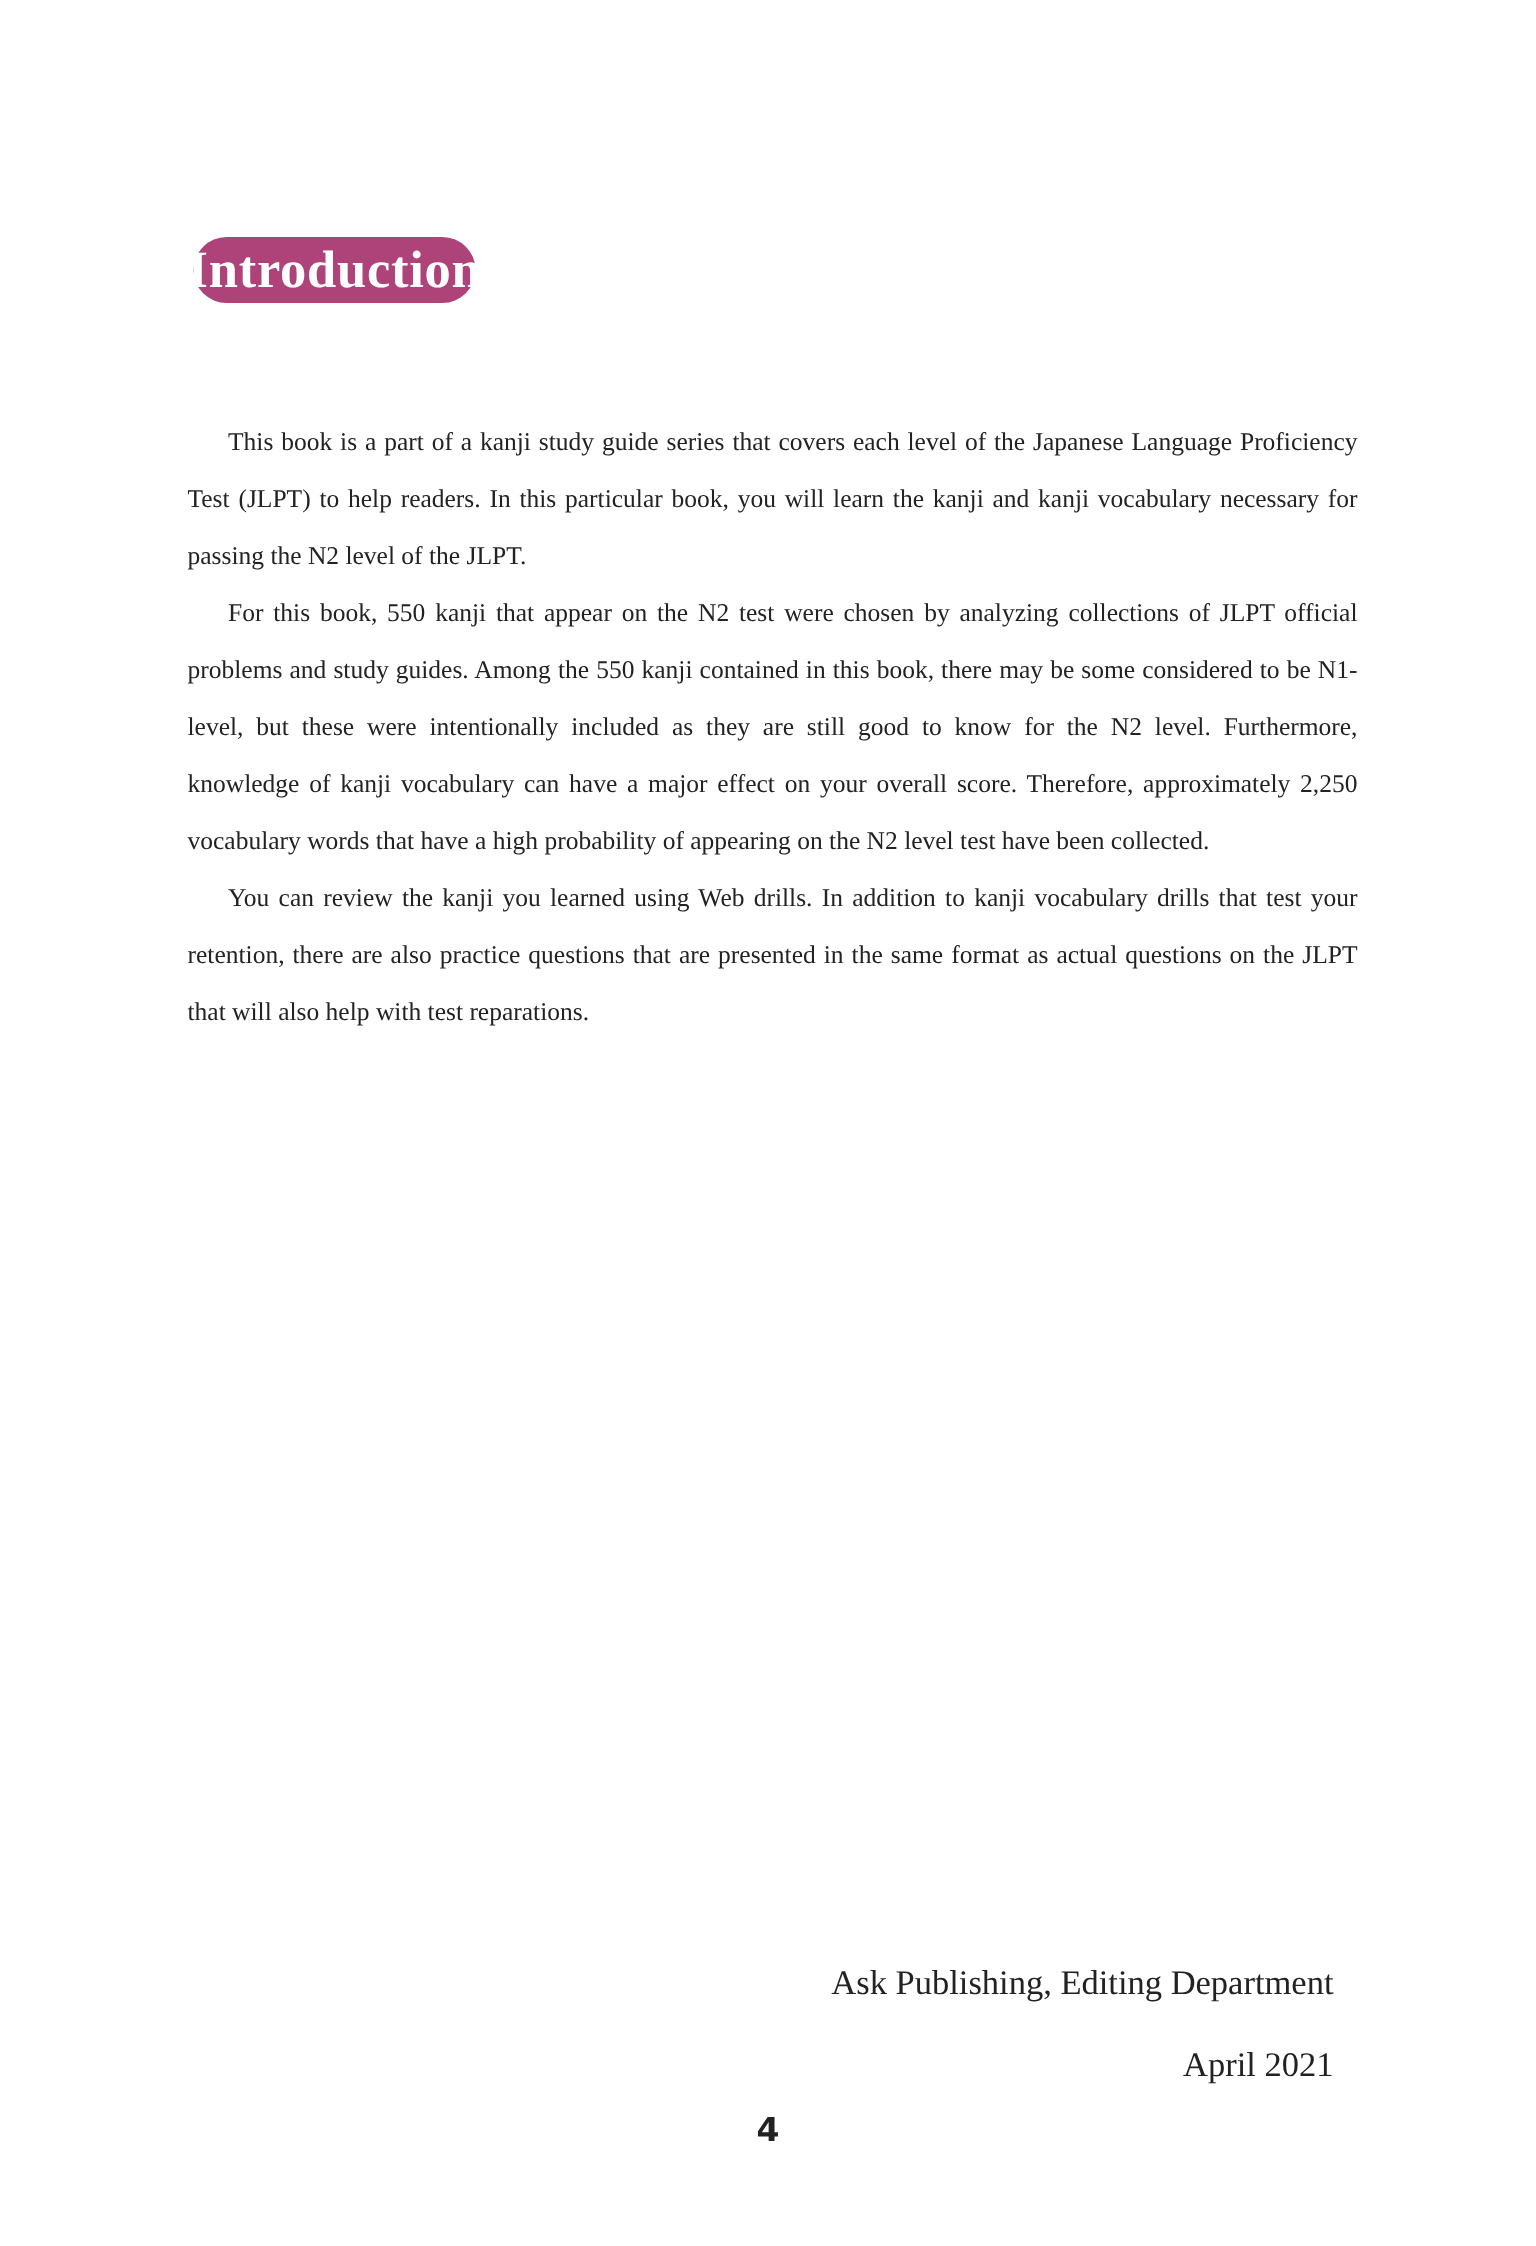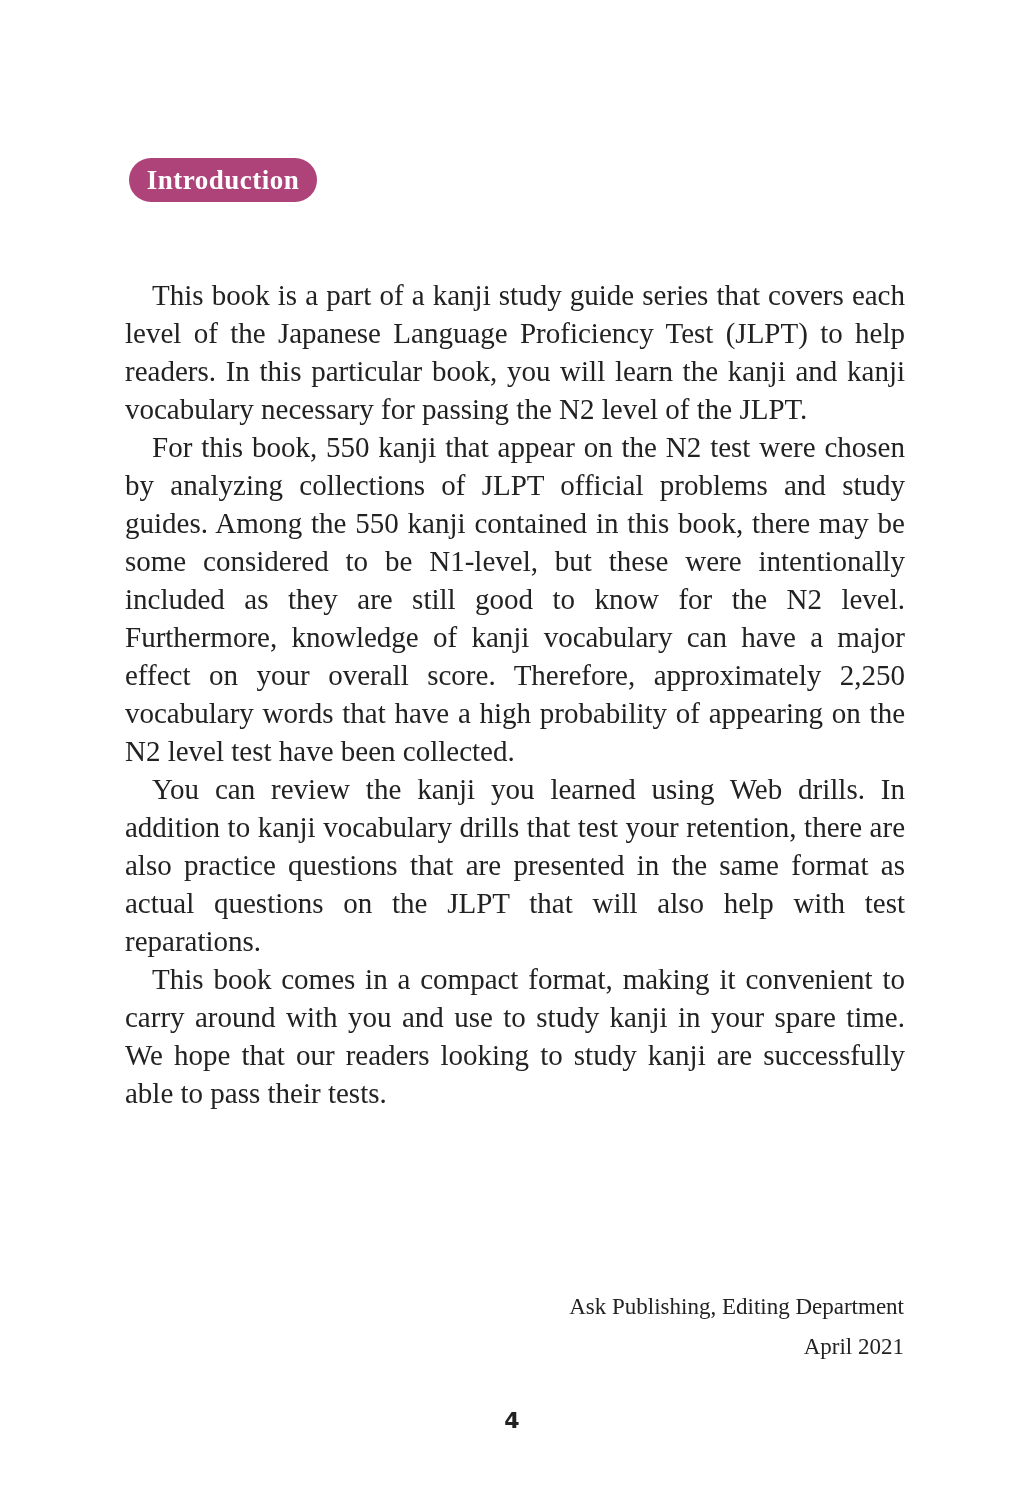--- a/index.html
+++ b/index.html
@@ -31,47 +31,47 @@
     height: 44px;
     border-radius: 22px;
     background: var(--color-badge-background);
     color: var(--color-badge-text);
     display: flex;
     align-items: center;
     justify-content: center;
   }
   .badge span {
     font-weight: bold;
-    font-size: 27px;
+    font-size: 35px;
     letter-spacing: 0.5px;
   }
   .body-text {
     position: absolute;
     left: 125px;
     top: 276px;
     width: 780px;
-    font-size: 29px;
+    font-size: 17px;
     line-height: 38px;
     text-align: justify;
     color: var(--color-text);
   }
   .body-text p {
     margin: 0;
     text-indent: 27px;
   }
   .signature {
     position: absolute;
     right: 119px;
     top: 1286px;
     text-align: right;
     font-size: 23px;
     line-height: 39px;
     color: var(--color-text);
   }
-  .signature p { margin: 1px; font-family: Liberation Serif, serif; }
+  .signature p { margin: 16px; font-family: Liberation Serif, serif; }
   .page-number {
     position: absolute;
     left: 0;
     top: 1408px;
     width: 1024px;
     text-align: center;
     font-family: "DejaVu Sans", sans-serif;
     font-weight: bold;
     font-size: 22px;
     color: var(--color-text);
@@ -83,21 +83,20 @@
 <div class="page">
 
   <div class="badge">
     <span>Introduction</span>
   </div>
 
   <div class="body-text">
     <p>This book is a part of a kanji study guide series that covers each level of the Japanese Language Proficiency Test (JLPT) to help readers. In this particular book, you will learn the kanji and kanji vocabulary necessary for passing the N2 level of the JLPT.</p>
     <p>For this book, 550 kanji that appear on the N2 test were chosen by analyzing collections of JLPT official problems and study guides. Among the 550 kanji contained in this book, there may be some considered to be N1-level, but these were intentionally included as they are still good to know for the N2 level. Furthermore, knowledge of kanji vocabulary can have a major effect on your overall score. Therefore, approximately 2,250 vocabulary words that have a high probability of appearing on the N2 level test have been collected.</p>
     <p>You can review the kanji you learned using Web drills. In addition to kanji vocabulary drills that test your retention, there are also practice questions that are presented in the same format as actual questions on the JLPT that will also help with test reparations.</p>
-    <p>This book comes in a compact format, making it convenient to carry around with you and use to study kanji in your spare time. We hope that our readers looking to study kanji are successfully able to pass their tests.</p>
   </div>
 
   <div class="signature">
     <p>Ask Publishing, Editing Department</p>
     <p>April 2021</p>
   </div>
 
   <div class="page-number">4</div>
 
 </div>

